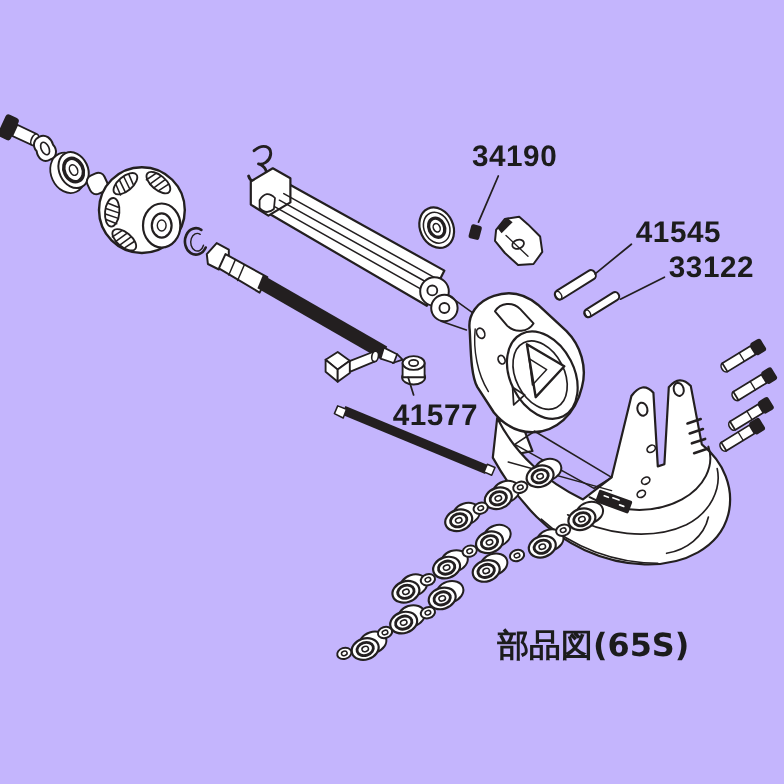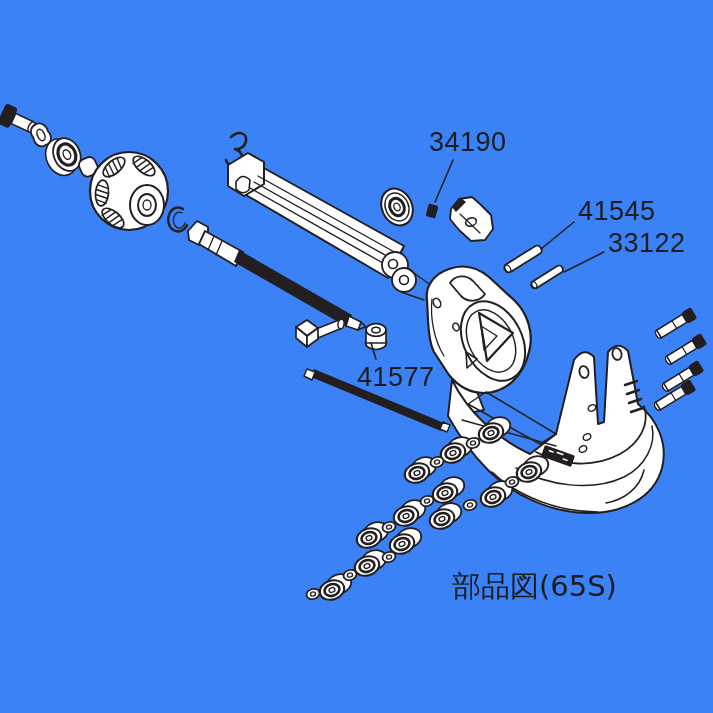--- a/index.html
+++ b/index.html
@@ -1,16 +1,16 @@
 <!DOCTYPE html>
 <html><head>
 <meta charset="utf-8">
 <style>
   html,body{margin:0;padding:0;background:#fff;}
-  .stage{position:relative;width:713px;height:713px;background:#3b82f6;overflow:hidden;}
+  .stage{position:relative;width:713px;height:713px;background:#c4b5fd;overflow:hidden;font-weight:bold;}
   svg{position:absolute;left:0;top:0;}
   .wh{fill:#ffffff;stroke:#231f20;}
   .ln{fill:none;stroke:#231f20;}
   .bk{fill:#231f20;stroke:none;}
   .lbl{font-family:"Liberation Sans",sans-serif;font-size:27px;fill:#1c1c1c;letter-spacing:.5px;}
   .ttl{font-family:"DejaVu Sans","Liberation Sans",sans-serif;font-size:29px;fill:#1c1c1c;}
   svg *{stroke-linecap:round;stroke-linejoin:round;}
 </style>
 </head>
 <body>

